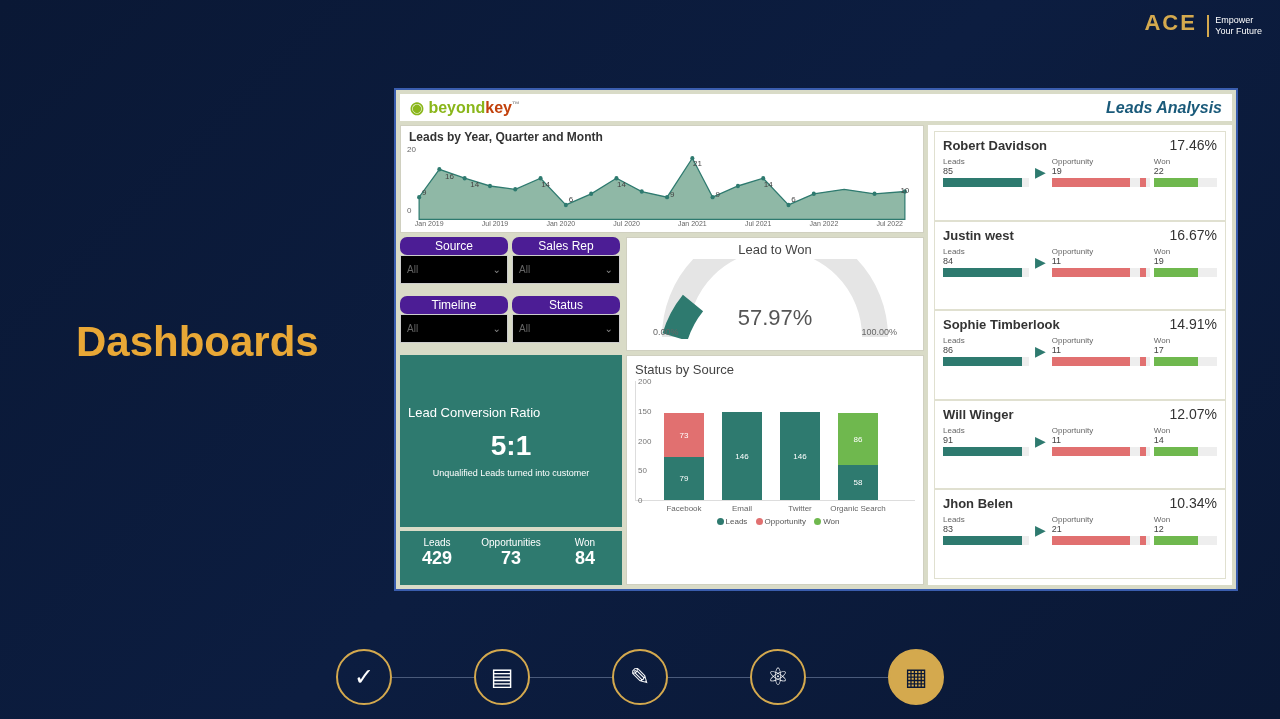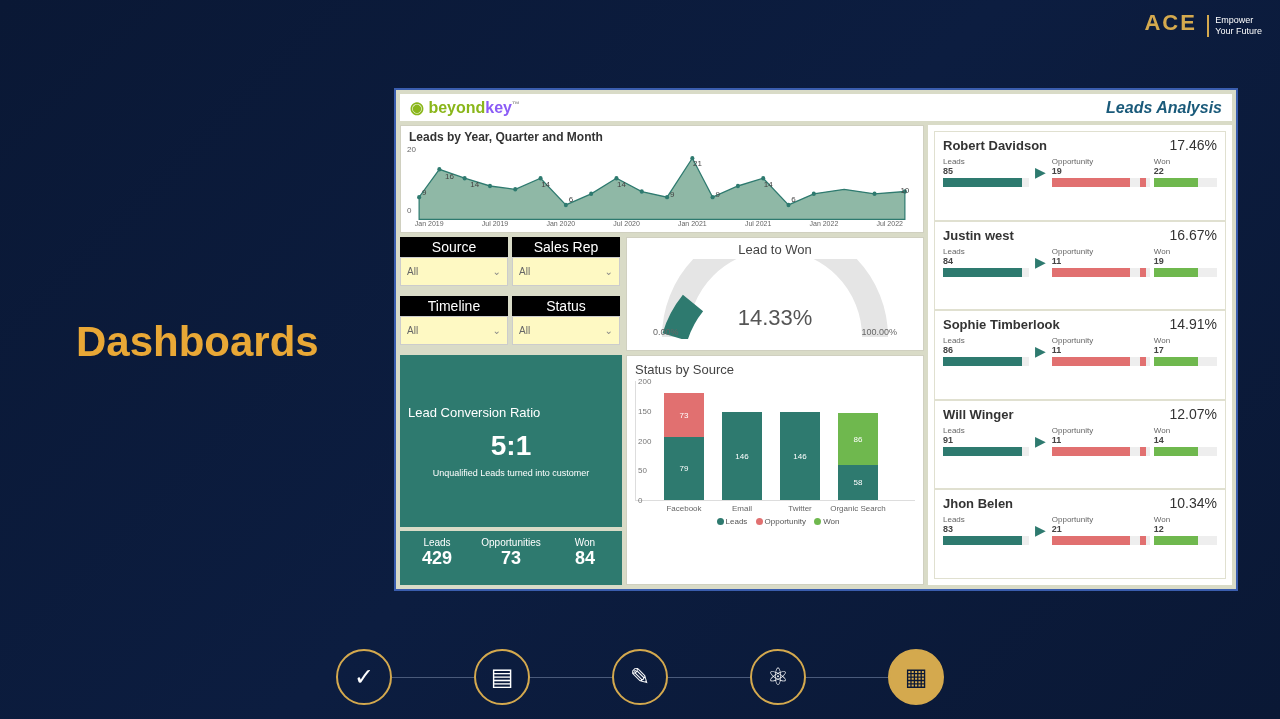--- a/index.html
+++ b/index.html
@@ -16,40 +16,40 @@
   .slide-title { position: absolute; left: 76px; top: 318px; color: #e9a836; font-size: 42px; font-weight: bold; }
   .dashboard {
     position: absolute; left: 394px; top: 88px; width: 844px; height: 503px;
     background: #d9dbc7; border: 2px solid #3a5dae; display: flex; flex-direction: column;
     padding: 4px;
   }
   .dash-top { display: flex; justify-content: space-between; align-items: center; background: #fff; padding: 4px 10px; margin-bottom: 4px; }
   .bk-logo { font-size: 16px; font-weight: bold; }
   .bk-logo .o { color: #8ab61a; }
   .bk-logo .b1 { color: #8ab61a; }
-  .bk-logo .b2 { color: #8b5cf6; }
+  .bk-logo .b2 { color: #c2410c; }
   .bk-logo sup { font-size: 8px; color: #999; }
   .leads-analysis { color: #1a5a7a; font-size: 16px; font-weight: bold; font-style: italic; }
   .dash-body { display: flex; gap: 4px; flex: 1; min-height: 0; }
   .left-col { width: 524px; display: flex; flex-direction: column; gap: 4px; }
   .right-col { flex: 1; background: #fff; display: flex; flex-direction: column; padding: 6px; }
   .panel { background: #fff; border: 1px solid #d0d0c0; }
   .wide { width: 100%; }
   .ts-panel { height: 108px; padding: 4px 8px; }
   .ts-title { font-size: 12px; font-weight: bold; margin-bottom: 3px; }
   .ts-chart { position: relative; height: 78px; }
   .ts-chart svg { width: 100%; height: 100%; }
   .ylab { position: absolute; left: -2px; font-size: 8px; color: #666; }
   .xlab { position: absolute; bottom: -2px; font-size: 7px; color: #666; transform: translateX(-50%); white-space: nowrap; }
   .pt-lab { position: absolute; font-size: 8px; color: #444; transform: translateX(-50%); }
   .mid-row { display: flex; gap: 4px; height: 114px; }
   .filters { width: 222px; display: flex; flex-wrap: wrap; gap: 4px; }
   .filter { width: 108px; }
-  .filter-hdr { background: #000000; color: #fff; font-size: 14px; text-align: center; padding: 2px 0; }
-  .filter-body { background: #fef9c3; border: 1px solid #ccc; padding: 8px 6px; font-size: 10px; color: #666; display: flex; justify-content: space-between; align-items: center; }
+  .filter-hdr { background: #4c1d95; color: #fff; font-size: 12px; text-align: center; padding: 2px 0; border-radius: 7px; }
+  .filter-body { background: #000000; border: 1px solid #ccc; padding: 8px 6px; font-size: 10px; color: #666; display: flex; justify-content: space-between; align-items: center; }
   .chev { color: #888; font-size: 10px; }
   .gauge-panel { flex: 1; display: flex; flex-direction: column; align-items: center; padding: 4px; }
   .gauge-title { font-size: 13px; color: #444; margin-bottom: 2px; }
   .gauge-wrap { position: relative; width: 260px; height: 80px; }
   .gauge-val { position: absolute; bottom: 8px; left: 50%; transform: translateX(-50%); font-size: 22px; color: #555; }
   .gauge-min { position: absolute; bottom: 2px; left: 8px; font-size: 9px; color: #666; }
   .gauge-max { position: absolute; bottom: 2px; right: 8px; font-size: 9px; color: #666; }
   .bot-row { display: flex; gap: 4px; flex: 1; min-height: 0; }
   .conv-col { width: 222px; display: flex; flex-direction: column; gap: 4px; }
   .conv-panel { background: #2e7a6f; color: #fff; flex: 1; padding: 8px; text-align: center; display: flex; flex-direction: column; justify-content: center; }
@@ -75,21 +75,21 @@
   .rep-card { border: 1px solid #e0e0d0; padding: 5px 8px 8px 8px; flex: 1; }
   .rep-hdr { display: flex; justify-content: space-between; align-items: baseline; margin-bottom: 4px; }
   .rep-name { font-size: 13px; font-weight: bold; color: #333; }
   .rep-pct { font-size: 14px; font-weight: normal; color: #333; }
   .rep-bars { display: flex; gap: 4px; align-items: flex-end; }
   .rb-col { display: flex; flex-direction: column; }
   .rb-col.leads { flex: 0 0 86px; }
   .rb-col.opp { flex: 0 0 98px; }
   .rb-col.won { flex: 1; }
   .rb-lab { font-size: 8px; color: #666; }
-  .rb-val { font-size: 9px; color: #444; margin-bottom: 2px; font-weight: bold; }
+  .rb-val { font-size: 9px; color: #444; margin-bottom: 2px; }
   .rb-bar { height: 9px; background: #eee; position: relative; }
   .rb-bar .fill { height: 100%; }
   .rb-bar.leads .fill { background: #2e7a6f; width: 92%; }
   .rb-bar.opp .fill { background: #e17070; width: 80%; }
   .rb-bar.opp .t { position: absolute; right: 4px; top: 0; height: 100%; width: 6px; background: #e17070; }
   .rb-bar.won .fill { background: #6fb84e; width: 70%; }
   .play { color: #2e7a6f; font-size: 14px; align-self: center; margin: 0 2px; }
   .nav-icons { position: absolute; bottom: 14px; left: 50%; transform: translateX(-50%); display: flex; gap: 0; align-items: center; }
   .nav-line { width: 82px; height: 1px; background: #4a5a7a; }
   .nav-circ { width: 56px; height: 56px; border-radius: 50%; border: 2px solid #d4a94e; display: flex; align-items: center; justify-content: center; color: #fff; font-size: 24px; }
@@ -204,21 +204,21 @@
               </div>
           </div>
         </div>
         <div class="panel gauge-panel">
           <div class="gauge-title">Lead to Won</div>
           <div class="gauge-wrap">
             <svg viewBox="0 0 260 80">
               <path d="M30,78 A100,100 0 0 1 230,78" fill="none" stroke="#e5e5e5" stroke-width="26"></path>
               <path d="M30,78 A100,100 0 0 1 48,44" fill="none" stroke="#2e7a6f" stroke-width="26"></path>
             </svg>
-            <div class="gauge-val">14.33%</div>
+            <div class="gauge-val">57.97%</div>
             <div class="gauge-min">0.00%</div>
             <div class="gauge-max">100.00%</div>
           </div>
         </div>
       </div>
 
       <div class="bot-row">
         <div class="conv-col">
           <div class="conv-panel">
             <div class="conv-title">Lead Conversion Ratio</div>
@@ -243,21 +243,21 @@
         <div class="panel sbs-panel">
           <div class="sbs-title">Status by Source</div>
           <div class="sbs-chart">
             <span class="sbs-ylab" style="bottom:0%">0</span>
             <span class="sbs-ylab" style="bottom:25%">50</span>
             <span class="sbs-ylab" style="bottom:50%">200</span>
             <span class="sbs-ylab" style="bottom:75%">150</span>
             <span class="sbs-ylab" style="bottom:100%">200</span>
             <div class="sbar">
               <div class="seg opp" style="height:44px">73</div>
-              <div class="seg leads" style="height:63px">79</div>
+              <div class="seg leads" style="height:43px">79</div>
               <div class="sbar-lab">Facebook</div>
             </div>
             <div class="sbar">
               <div class="seg leads" style="height:88px">146</div>
               <div class="sbar-lab">Email</div>
             </div>
             <div class="sbar">
               <div class="seg leads" style="height:88px">146</div>
               <div class="sbar-lab">Twitter</div>
             </div>

